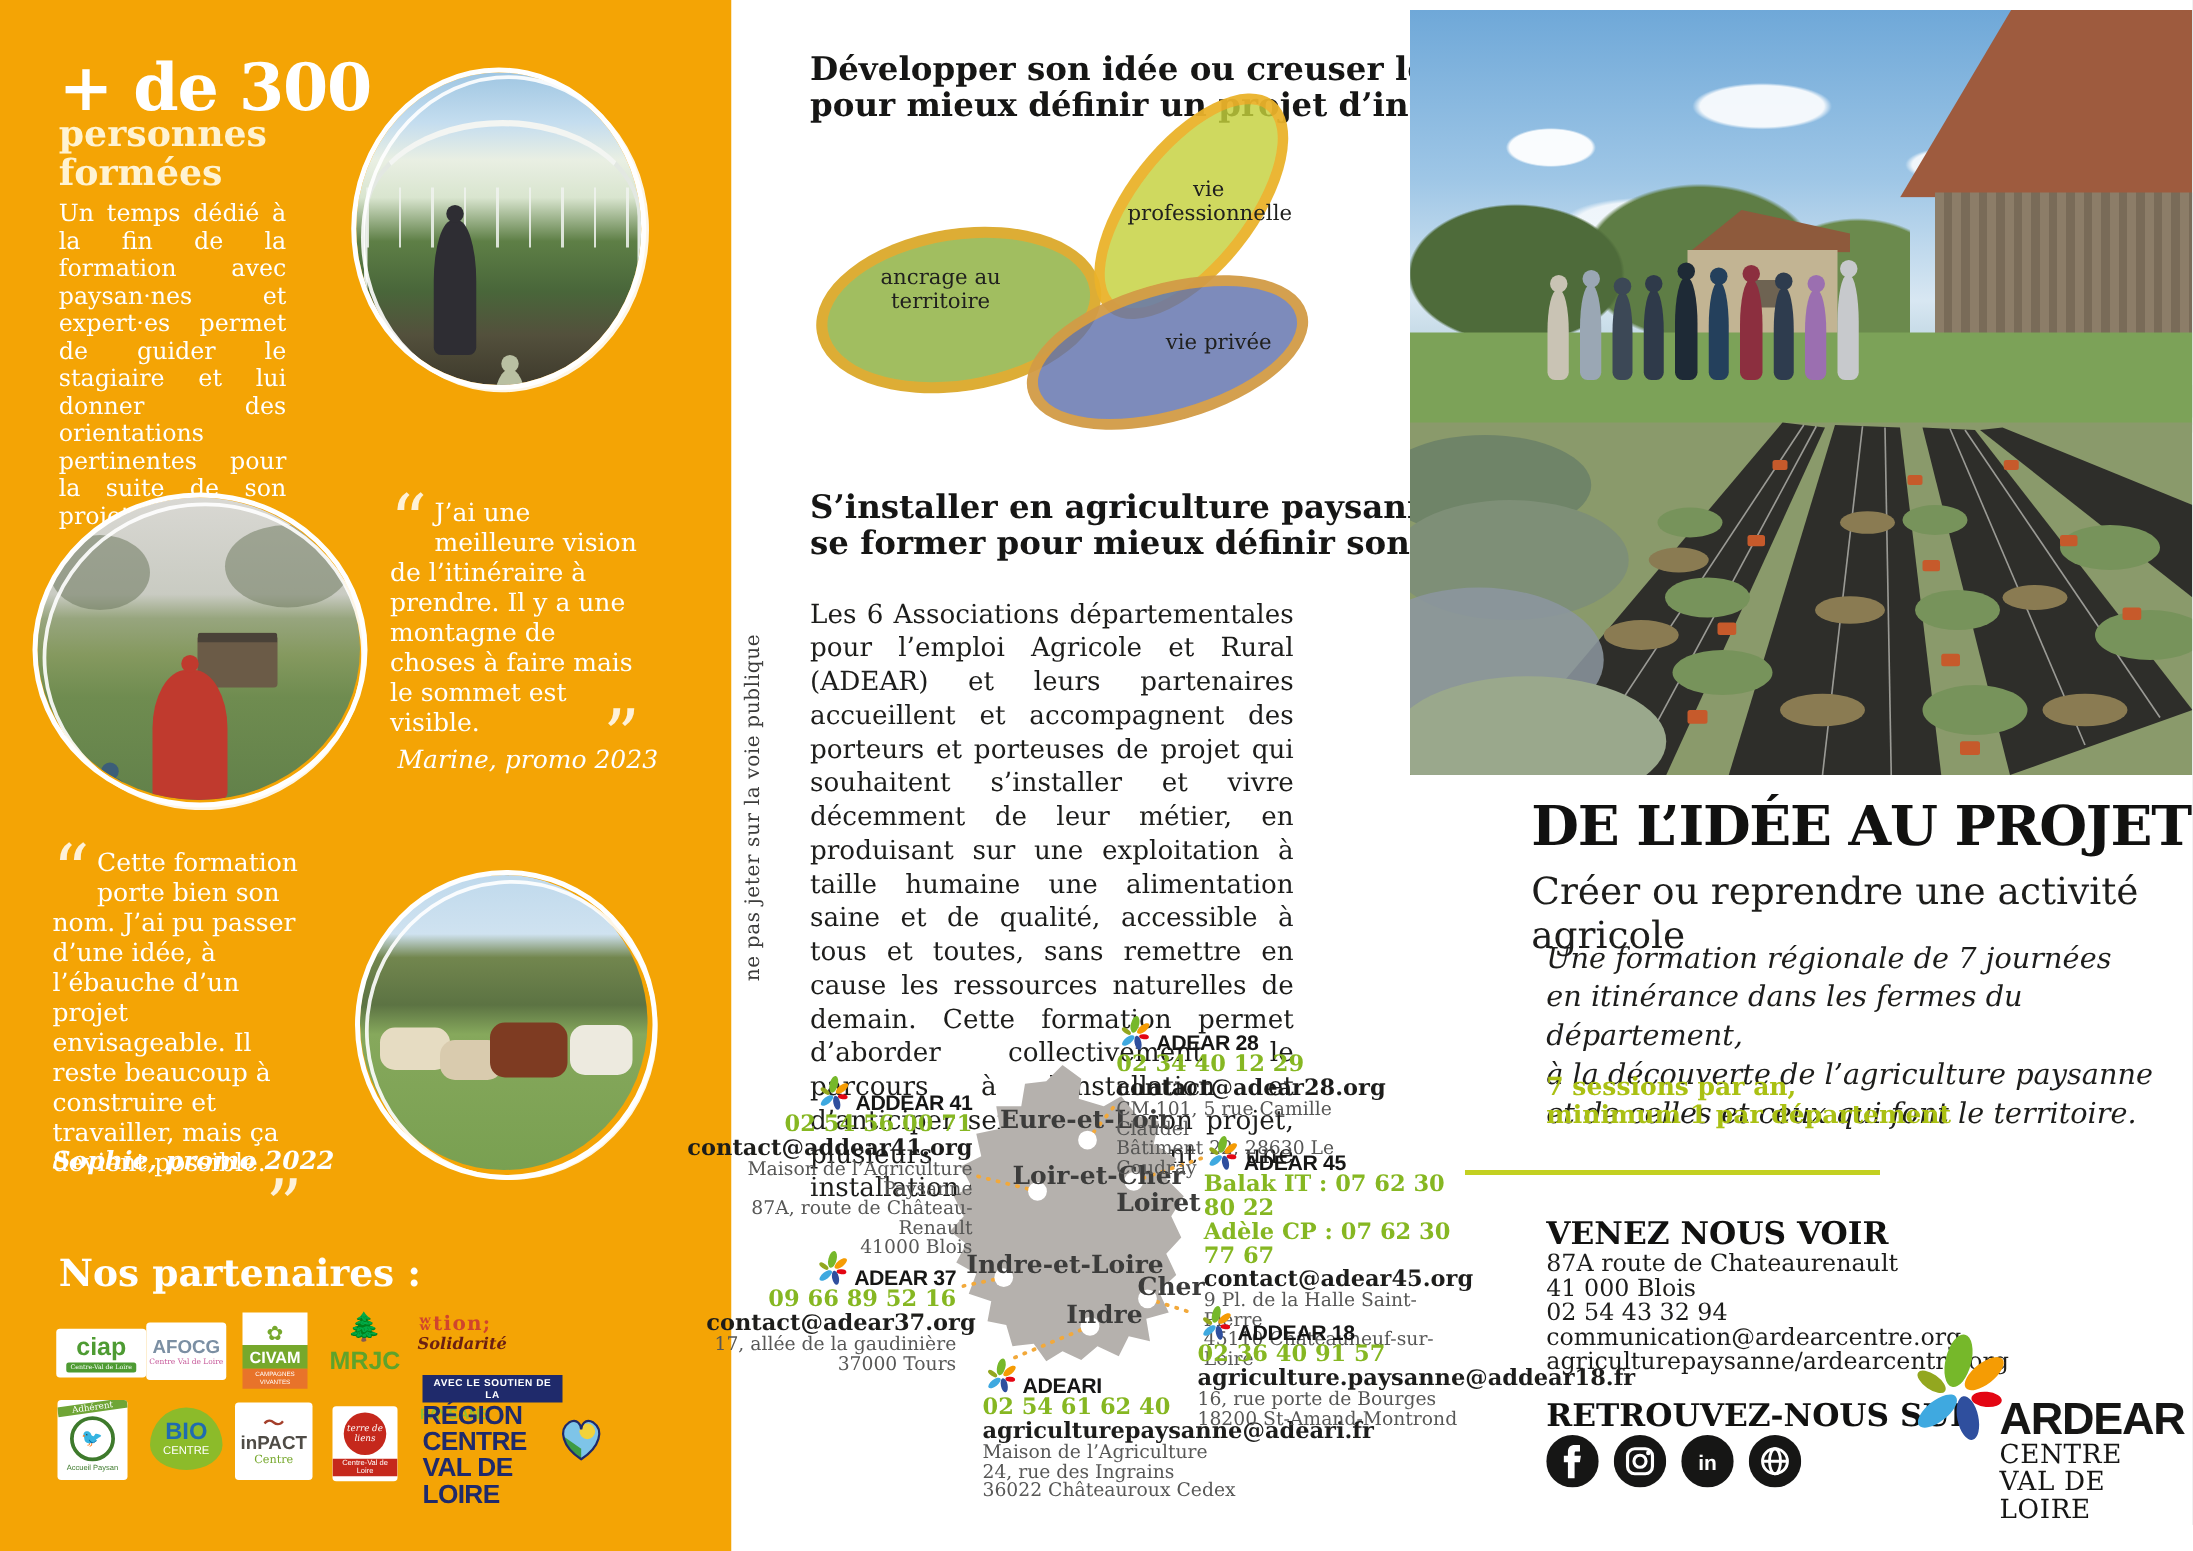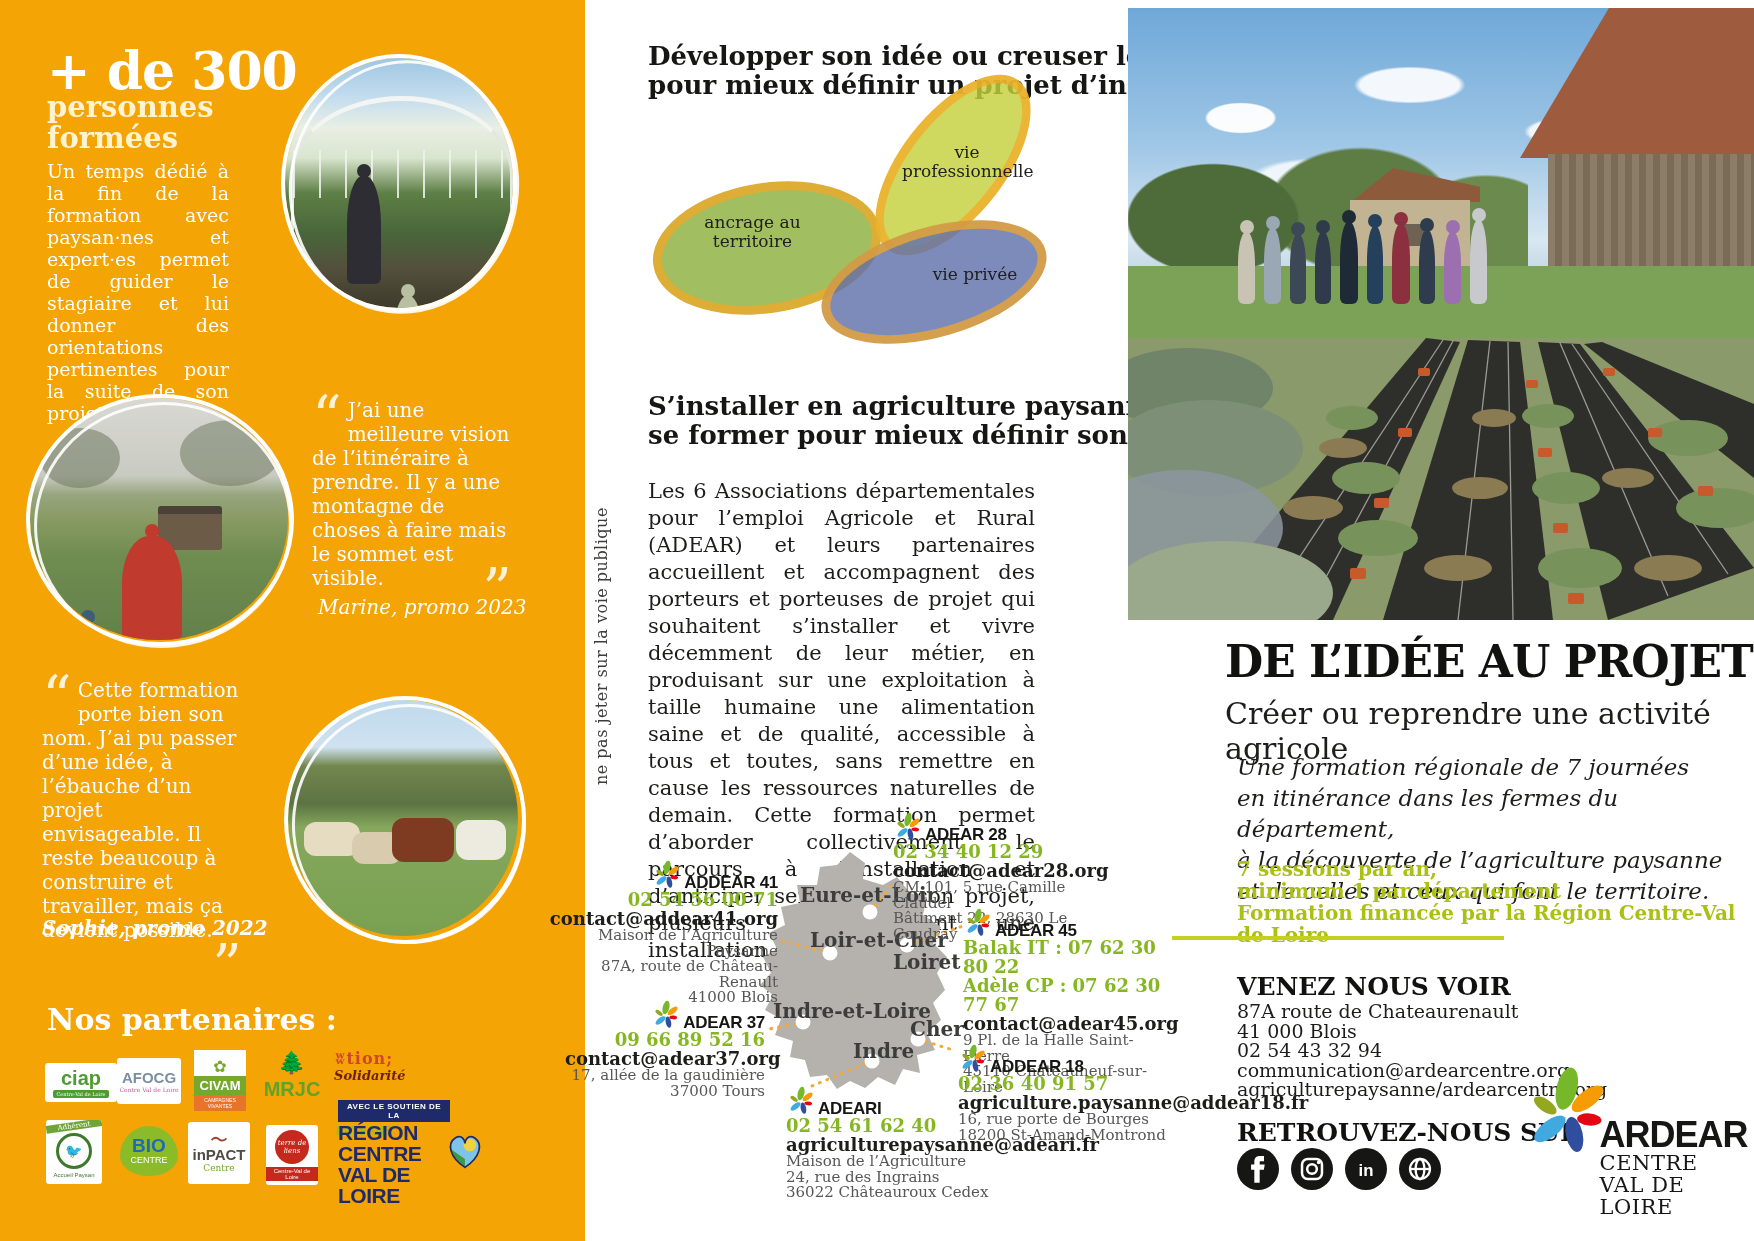--- a/index.html
+++ b/index.html
@@ -433,21 +433,20 @@
     <div class="abs rp-intro">
       <div>Une formation régionale de 7 journées</div>
       <div>en itinérance dans les fermes du département,</div>
       <div>à la découverte de l’agriculture paysanne</div>
       <div>et de celles et ceux qui font le territoire.</div>
     </div>
 
     <div class="abs rp-green">
       <div>7 sessions par an,</div>
       <div>minimum 1 par département</div>
-      <div>Formation financée par la Région Centre-Val de Loire</div>
     </div>
 
     <div class="abs rp-divider"></div>
 
     <div class="abs rp-h" style="left:1237px;top:972px;">VENEZ NOUS VOIR</div>
 
     <div class="abs rp-address">
       <div>87A route de Chateaurenault</div>
       <div>41 000 Blois</div>
       <div>02 54 43 32 94</div>

